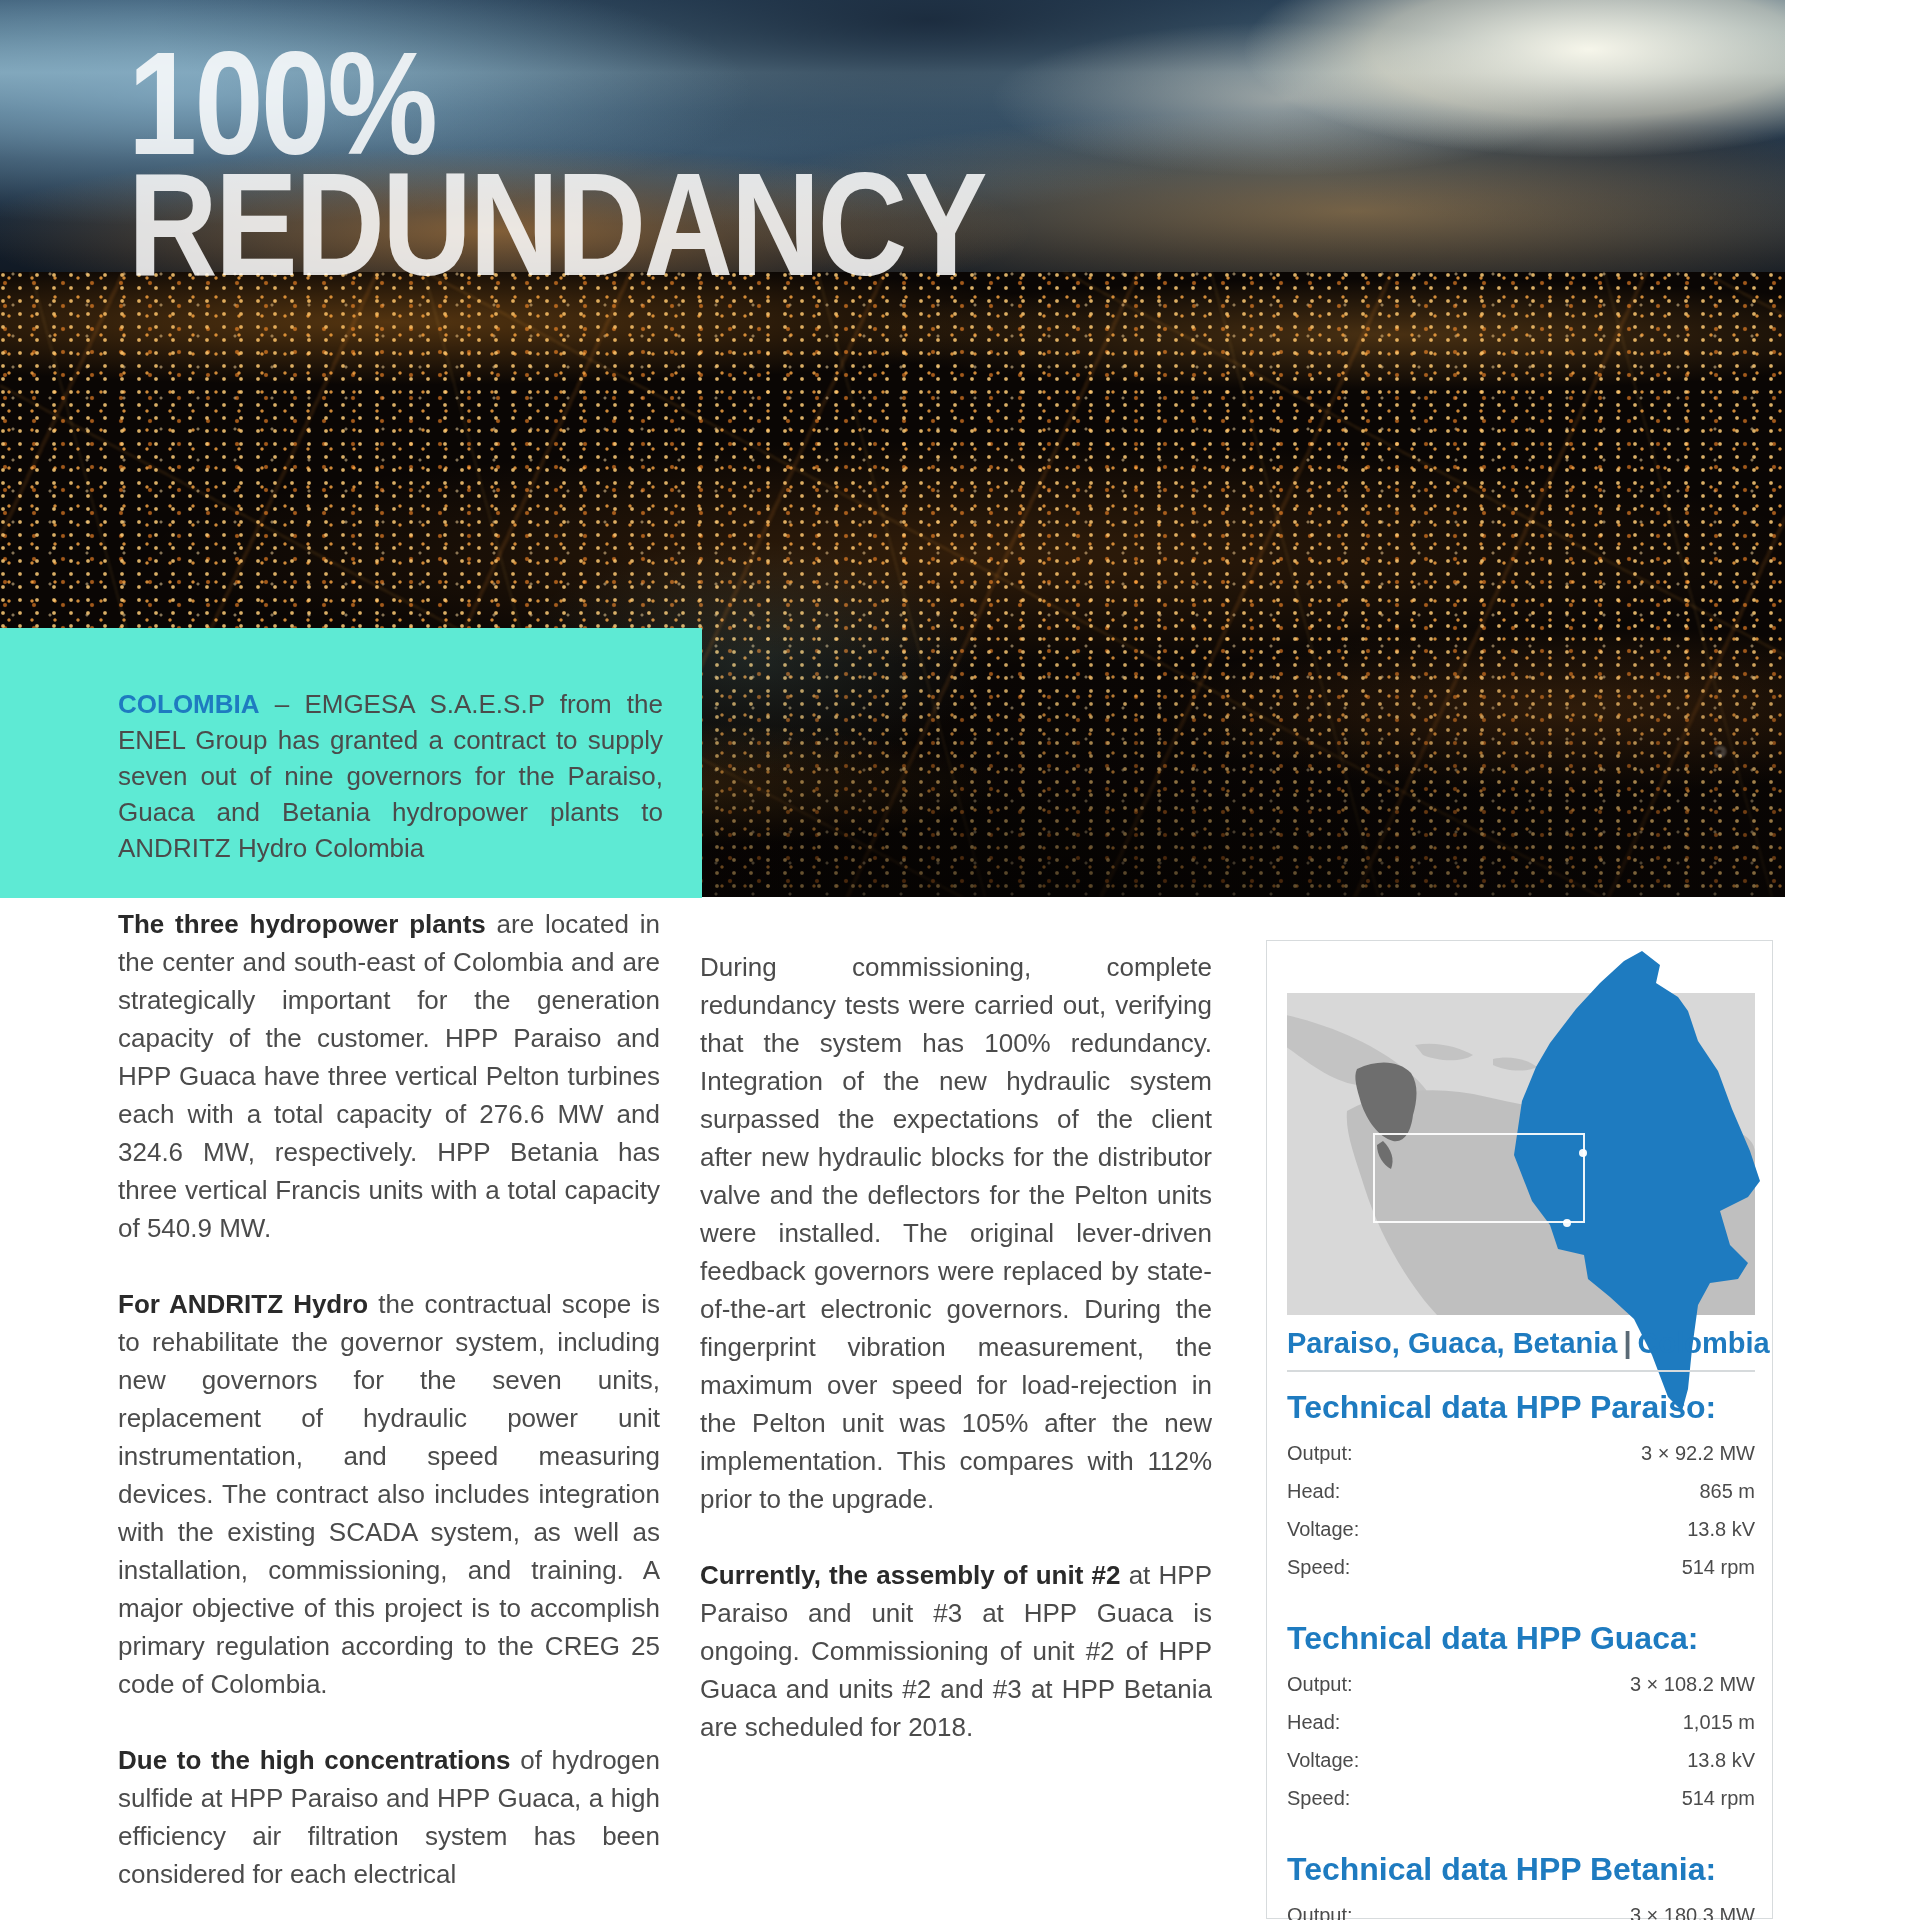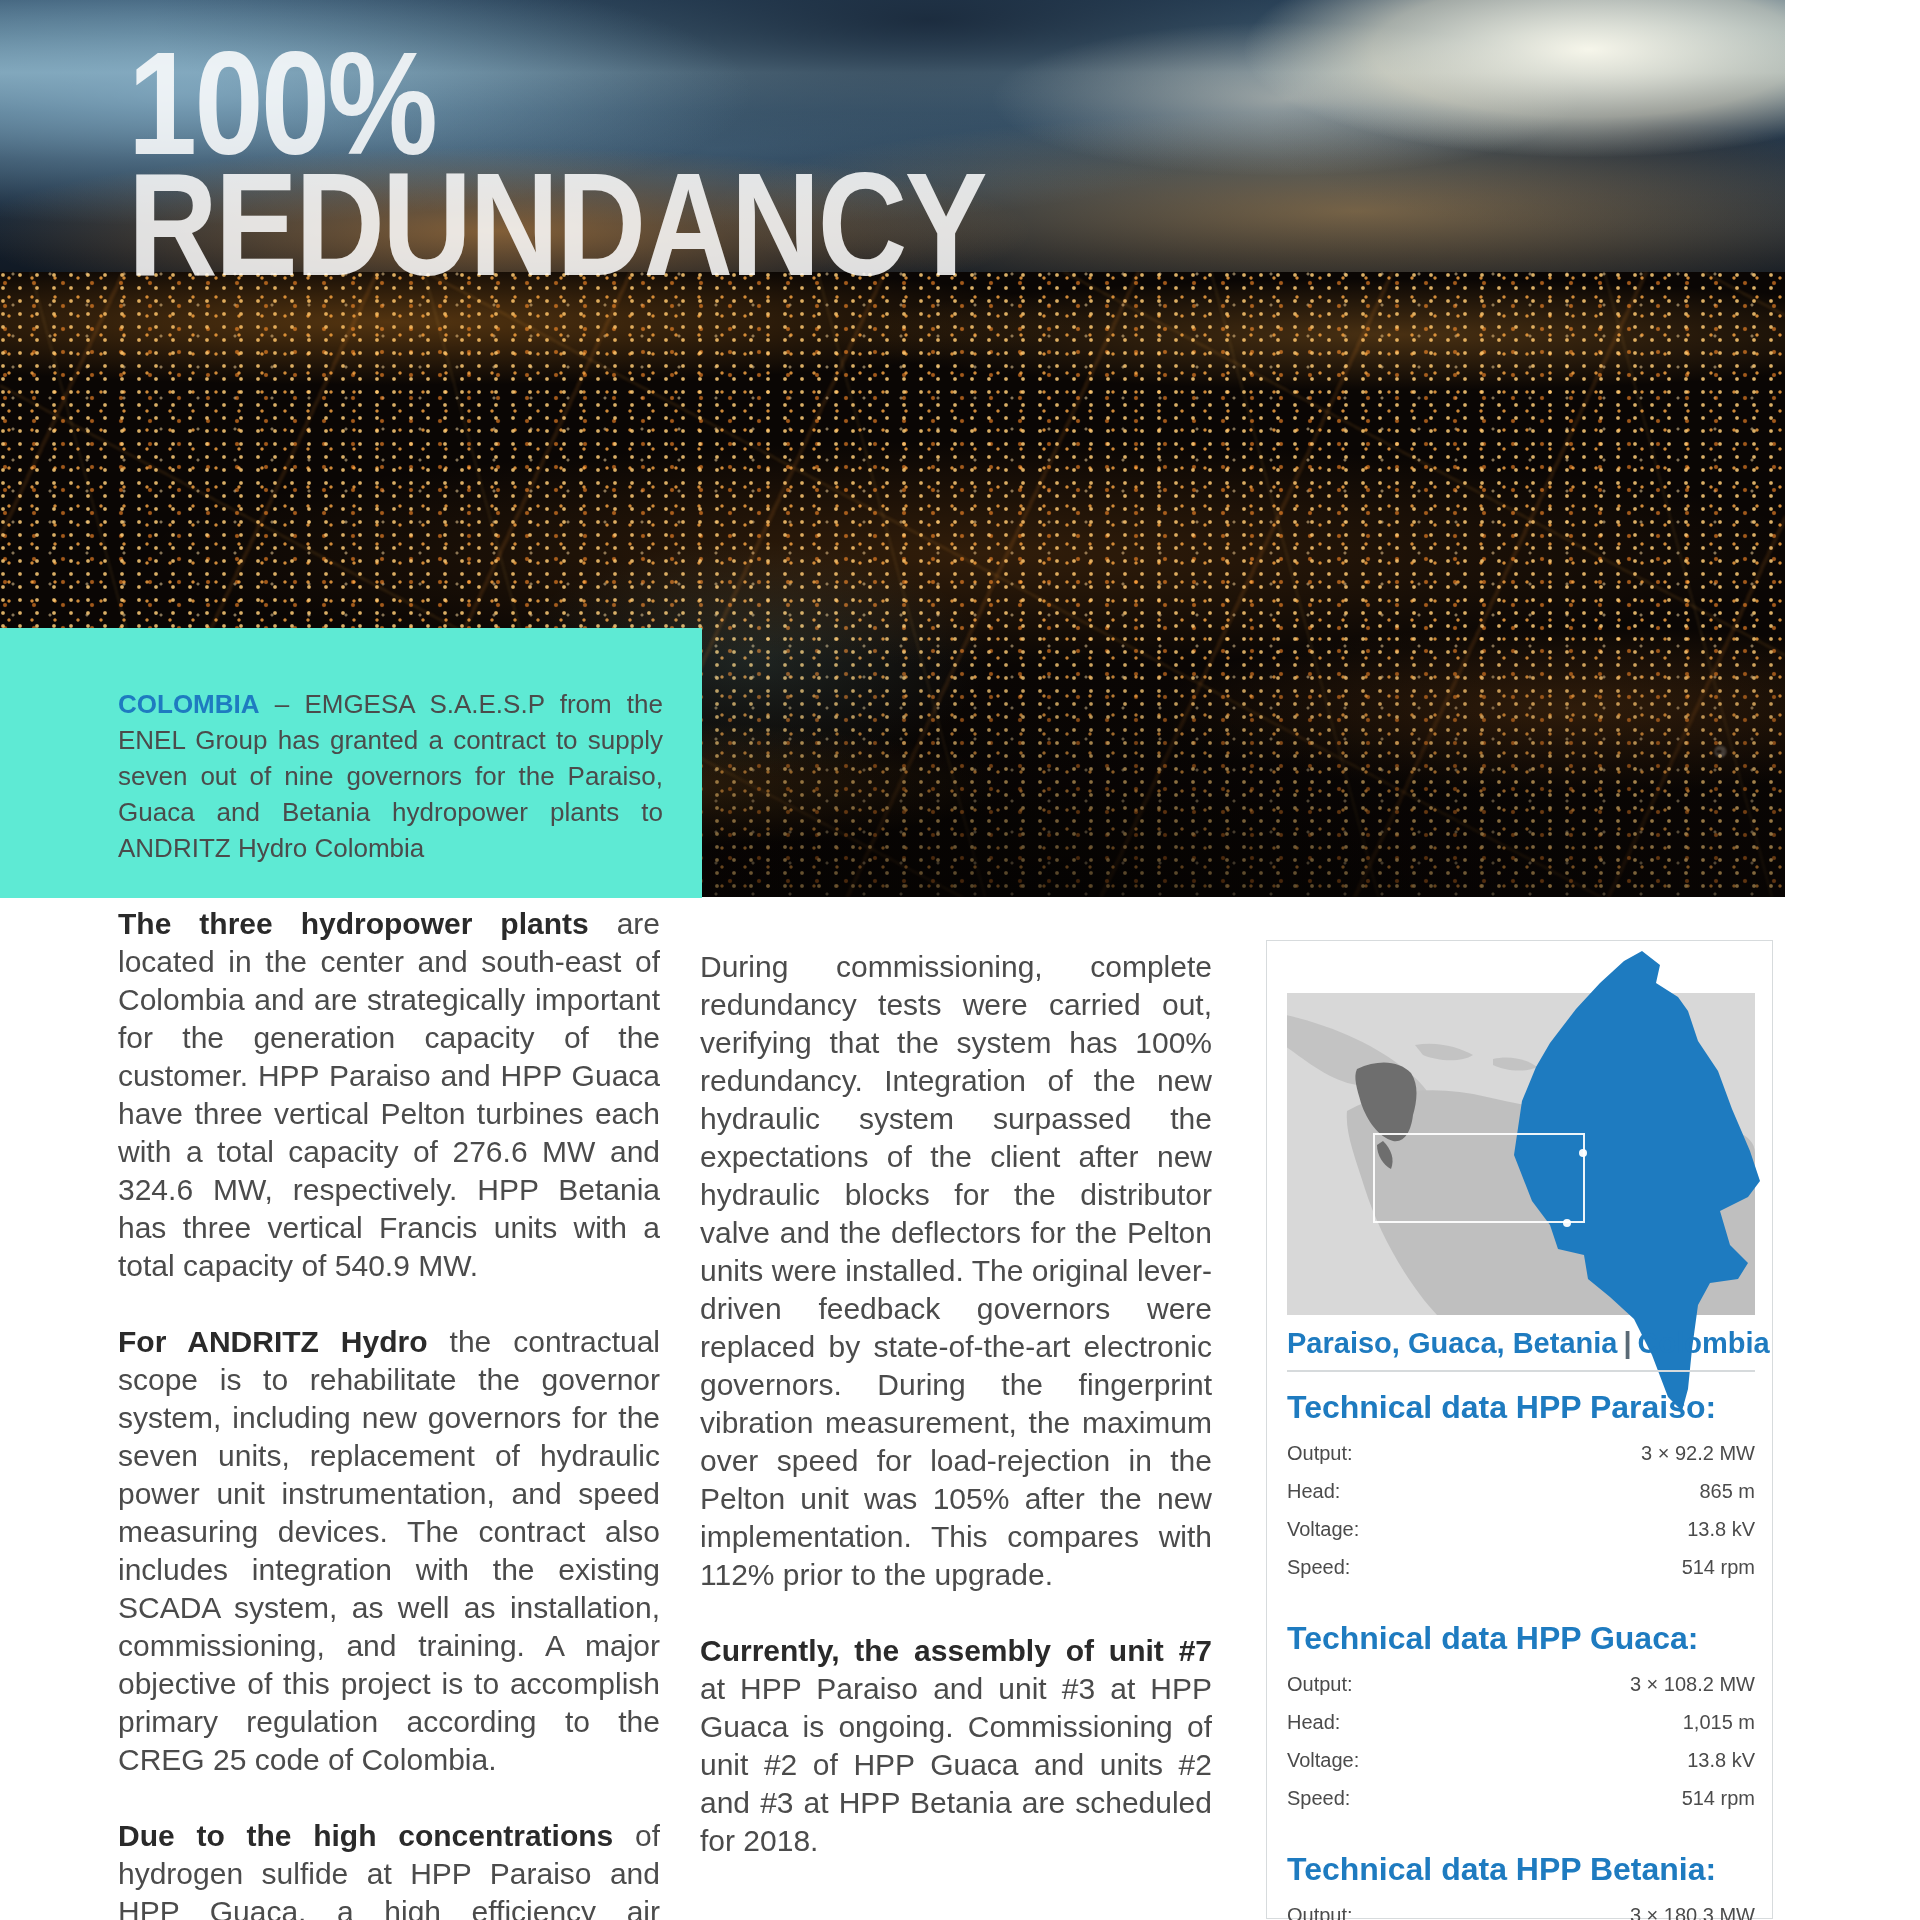--- a/index.html
+++ b/index.html
@@ -64,21 +64,21 @@
   
   .photo-credit{position:absolute;left:1712px;top:520px;height:240px;
     writing-mode:vertical-rl;transform:rotate(180deg);
     color:rgba(255,255,255,.55);font-size:15px;letter-spacing:2px;filter:blur(1px);}
   
   .intro-box{position:absolute;left:0;top:628px;width:702px;height:270px;background:#5eead4;}
   .intro-text{position:absolute;left:118px;top:58px;width:545px;
     font-size:26px;line-height:36px;color:var(--body-text,#4b4b4b);text-align:justify;}
   .intro-location{color:var(--accent-blue,#1e7bc0);font-weight:bold;}
   
-  .col{position:absolute;font-size:30px;line-height:38px;color:var(--body-text,#4b4b4b);text-align:justify;}
+  .col{position:absolute;font-size:26px;line-height:38px;color:var(--body-text,#4b4b4b);text-align:justify;}
   .col p{margin:0 0 38px 0;}
   .col .lead{font-weight:bold;color:var(--lead-text,#2a2a2a);}
   .col-left{left:118px;top:905px;width:542px;height:1015px;overflow:hidden;}
   .col-mid{left:700px;top:948px;width:512px;height:972px;overflow:hidden;}
   
   .sidebar{position:absolute;left:1266px;top:940px;width:507px;height:979px;
     border:1px solid #d7dbdd;background:#ffffff;}
   .map-inset{position:absolute;left:20px;top:52px;width:468px;height:322px;background:#d8d8d8;overflow:hidden;}
   .colombia-map{position:absolute;left:225px;top:8px;width:272px;height:470px;}
   .connector-rect{position:absolute;left:106px;top:192px;width:212px;height:90px;
@@ -124,21 +124,21 @@
   </div>
 
   <div class="col col-left">
     <p><span class="lead">The three hydropower plants</span><span> are located in the center and south-east of Colombia and are strategically important for the generation capacity of the customer. HPP Paraiso and HPP Guaca have three vertical Pelton turbines each with a total capacity of 276.6 MW and 324.6 MW, respectively. HPP Betania has three vertical Francis units with a total capacity of 540.9 MW.</span></p>
     <p><span class="lead">For ANDRITZ Hydro</span><span> the contractual scope is to rehabilitate the governor system, including new governors for the seven units, replacement of hydraulic power unit instrumentation, and speed measuring devices. The contract also includes integration with the existing SCADA system, as well as installation, commissioning, and training. A major objective of this project is to accomplish primary regulation according to the CREG 25 code of Colombia.</span></p>
     <p><span class="lead">Due to the high concentrations</span><span> of hydrogen sulfide at HPP Paraiso and HPP Guaca, a high efficiency air filtration system has been considered for each electrical</span></p>
   </div>
 
   <div class="col col-mid">
     <p><span class="lead"></span><span>During commissioning, complete redundancy tests were carried out, verifying that the system has 100% redundancy. Integration of the new hydraulic system surpassed the expectations of the client after new hydraulic blocks for the distributor valve and the deflectors for the Pelton units were installed. The original lever-driven feedback governors were replaced by state-of-the-art electronic governors. During the fingerprint vibration measurement, the maximum over speed for load-rejection in the Pelton unit was 105% after the new implementation. This compares with 112% prior to the upgrade.</span></p>
-    <p><span class="lead">Currently, the assembly of unit #7</span><span> at HPP Paraiso and unit #3 at HPP Guaca is ongoing. Commissioning of unit #2 of HPP Guaca and units #2 and #3 at HPP Betania are scheduled for 2018.</span></p>
+    <p><span class="lead">Currently, the assembly of unit #2</span><span> at HPP Paraiso and unit #3 at HPP Guaca is ongoing. Commissioning of unit #2 of HPP Guaca and units #2 and #3 at HPP Betania are scheduled for 2018.</span></p>
   </div>
 
   <div class="sidebar">
 
     <div class="map-inset">
       <svg width="468" height="322" viewBox="0 0 468 322">
         <rect x="0" y="0" width="468" height="322" fill="#d8d8d8"></rect>
         <path d="M-10,20 C40,30 90,52 120,78 C145,98 150,112 138,118 C120,112 96,96 70,92 C40,88 10,60 -10,48 Z" fill="#c3c3c3"></path>
         <path d="M128,52 C150,48 172,54 186,62 C174,70 150,68 136,62 Z" fill="#c3c3c3"></path>
         <path d="M206,66 C222,62 240,66 250,74 C238,80 218,78 206,72 Z" fill="#c3c3c3"></path>

